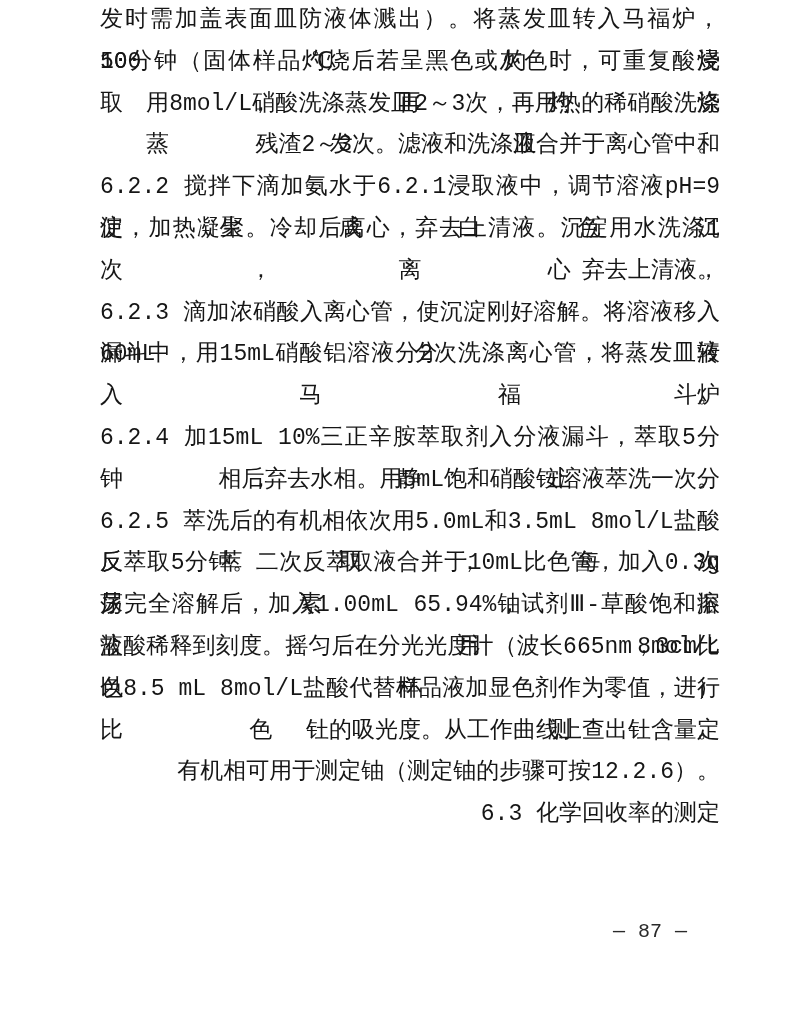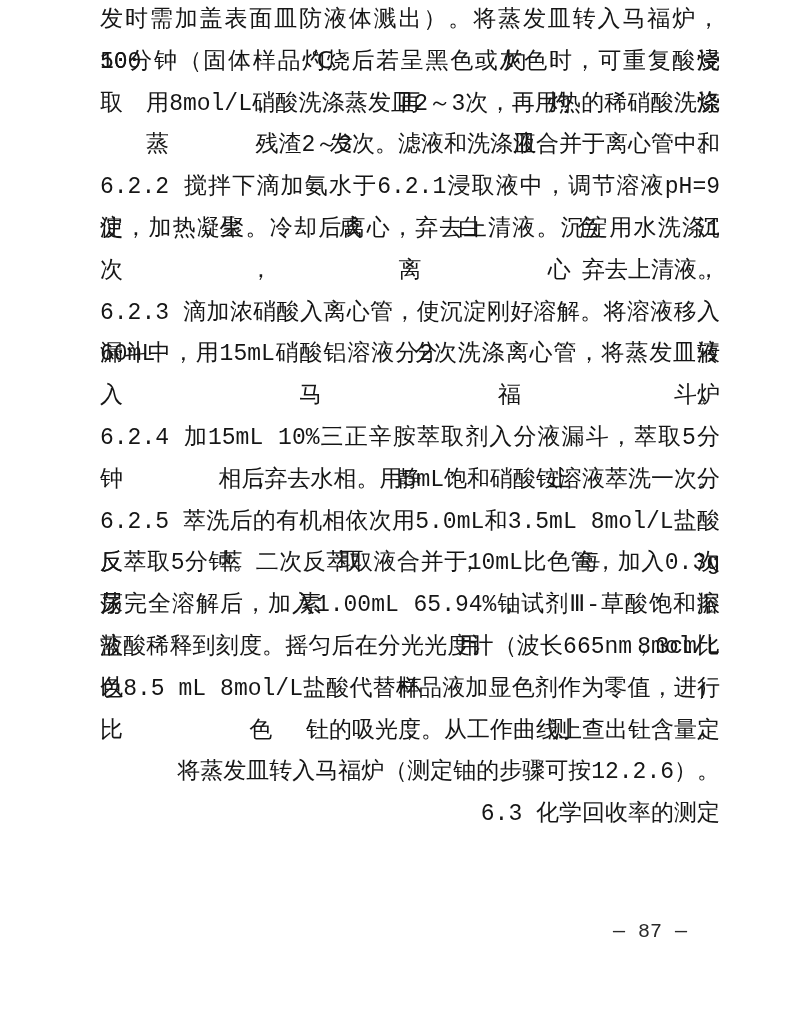--- a/index.html
+++ b/index.html
@@ -66,21 +66,21 @@
       <div class="line just">漏斗中，用15mL硝酸铝溶液分2次洗涤离心管，将蒸发皿转入马福炉</div>
       <div class="line">斗。</div>
       <div class="line just">6.2.4 加15mL 10%三正辛胺萃取剂入分液漏斗，萃取5分钟，静止分</div>
       <div class="line">相后弃去水相。用5mL饱和硝酸铵溶液萃洗一次。</div>
       <div class="line just">6.2.5 萃洗后的有机相依次用5.0mL和3.5mL 8mol/L盐酸反萃取，每次</div>
       <div class="line just">反萃取5分钟。二次反萃取液合并于10mL比色管，加入0.3g尿素，振</div>
       <div class="line just">荡完全溶解后，加入1.00mL 65.94%铀试剂Ⅲ-草酸饱和溶液，用8mol/L</div>
       <div class="line just">盐酸稀释到刻度。摇匀后在分光光度计（波长665nm，3cm比色杯）</div>
       <div class="line just">以8.5 mL 8mol/L盐酸代替样品液加显色剂作为零值，进行比色，测定</div>
       <div class="line">钍的吸光度。从工作曲线上查出钍含量。</div>
-      <div class="line indent">将蒸发皿转入马福炉（测定铀的步骤可按12.2.6）。</div>
+      <div class="line indent">有机相可用于测定铀（测定铀的步骤可按12.2.6）。</div>
       <div class="line">6.3  化学回收率的测定</div>
     </div>
   <div class="footer">
     <span class="dash">—</span>
     <span class="num">87</span>
     <span class="dash">—</span>
   </div>
 </div>
 
 </body></html>

